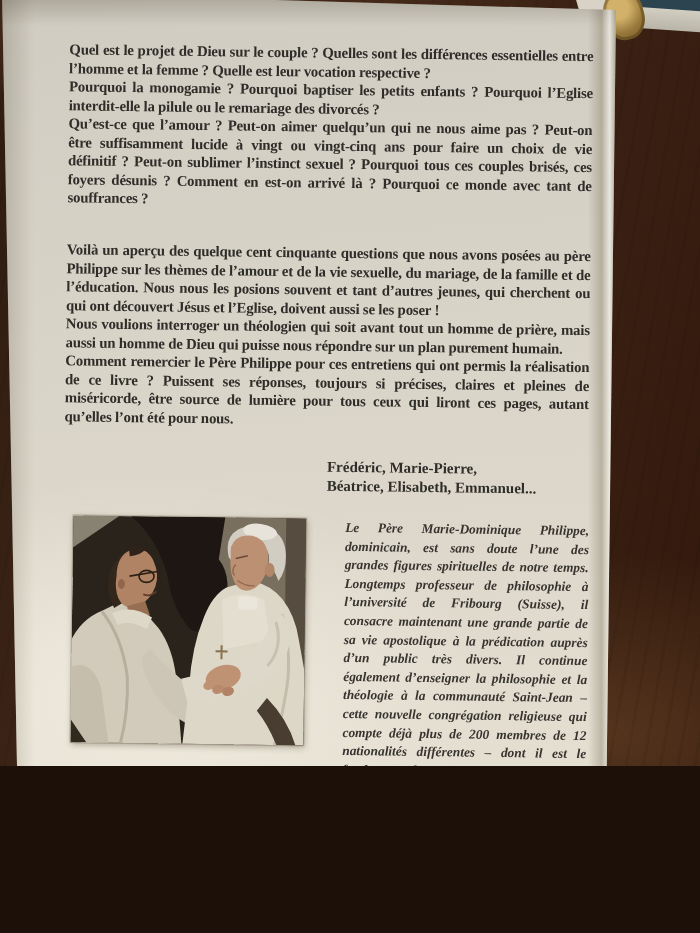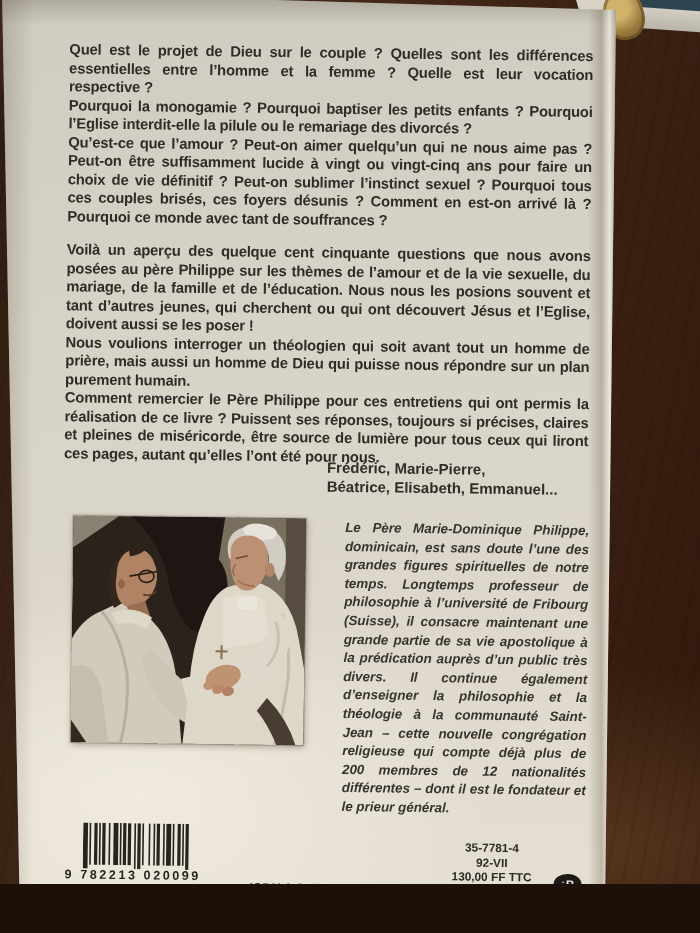--- a/index.html
+++ b/index.html
@@ -1,17 +1,17 @@
 <!DOCTYPE html>
 <html><head>
 <meta charset="utf-8">
 <style>
   html,body{margin:0;padding:0;background:#1d1008;}
-  .stage{position:relative;width:700px;height:884px;overflow:hidden;
-         font-family:Liberation Sans, sans-serif;}
+  .stage{position:relative;width:700px;height:766px;overflow:hidden;
+         font-family:Liberation Serif, serif;}
   .stage *{box-sizing:border-box;}
 
   
   .wood{position:absolute;inset:0;
     background:
       radial-gradient(420px 260px at 88% 96%, rgba(122,82,48,.45), rgba(0,0,0,0) 70%),
       radial-gradient(300px 160px at 8% 2%, rgba(110,70,45,.35), rgba(0,0,0,0) 70%),
       linear-gradient(105deg,#2e1b10 0%,#452a1a 42%,#3a2113 68%,#32190c 100%);}
   .wood-grain{position:absolute;inset:0;opacity:.25;
     background:repeating-linear-gradient(100deg, rgba(0,0,0,.25) 0 3px, rgba(0,0,0,0) 3px 17px);}

